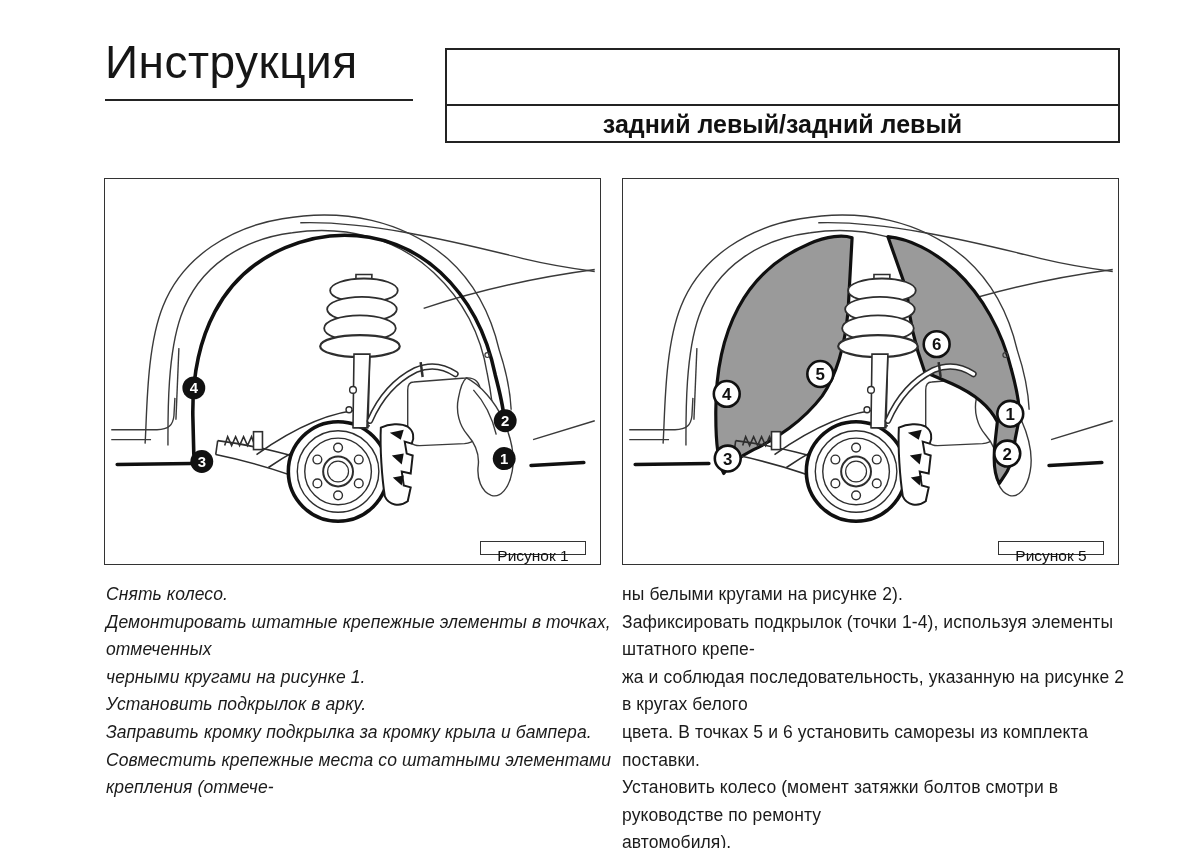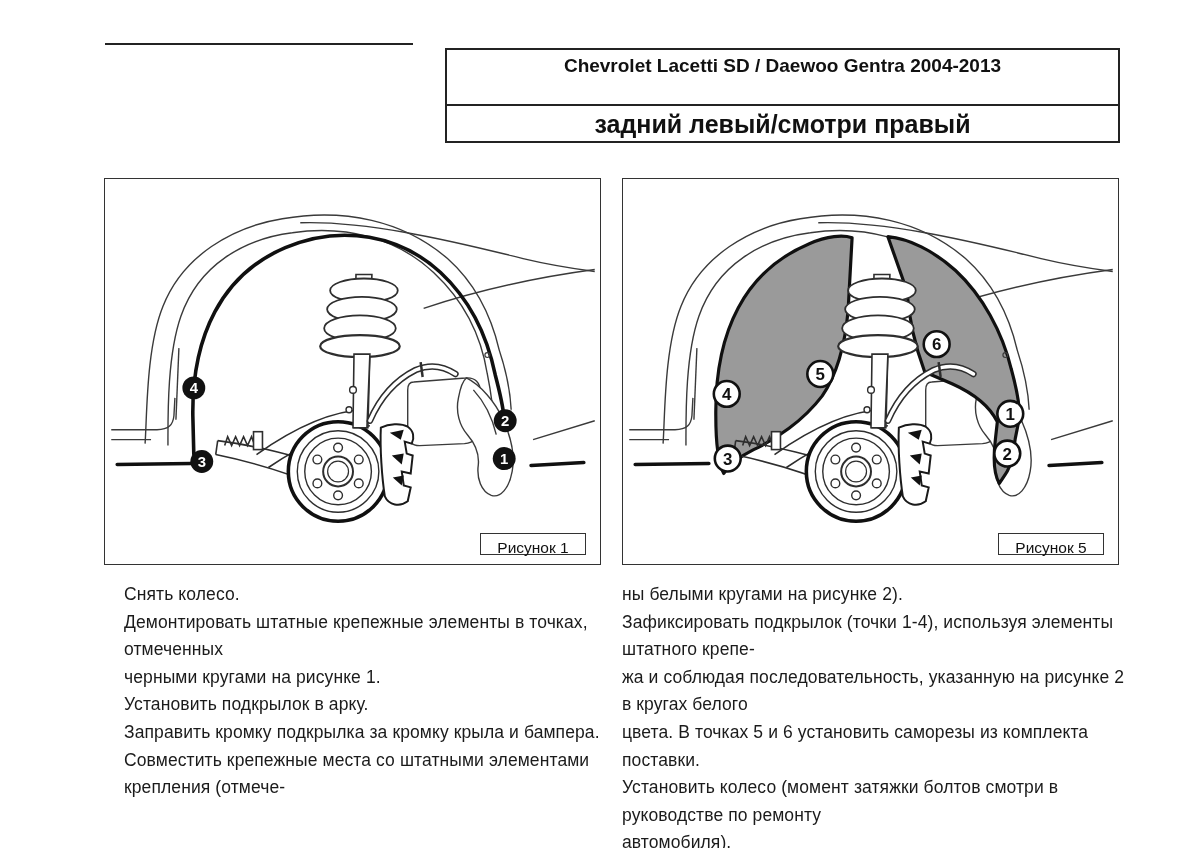--- a/index.html
+++ b/index.html
@@ -23,46 +23,46 @@
   .veh-pos{font-size:25px;font-weight:700;line-height:37px;color:#111;}
 
   .figure{
     position:absolute;top:178px;width:497px;height:387px;
     border:1.6px solid #333;box-sizing:border-box;background:#fff;
   }
   #fig0{left:104px;}
   #fig1{left:622px;}
   .figure svg{position:absolute;left:0;top:0;width:100%;height:100%;}
   .fig-caption{
-    position:absolute;right:14px;bottom:9px;width:106px;height:22px;
+    position:absolute;right:14px;bottom:9px;width:106px;height:14px;
     border:1.6px solid #333;box-sizing:border-box;background:#fff;
     text-align:center;font-size:15.5px;line-height:27px;color:#111;
   }
 
   .instr-col{
     position:absolute;top:581px;font-size:17.5px;line-height:27.6px;
     white-space:pre-line;color:#1b1b1b;letter-spacing:.1px;
   }
-  .col-left{left:124px;width:506px;}
+  .col-left{left:106px;width:506px;font-style:italic;}
   .col-right{left:622px;width:512px;}
 
   .marker-text{font-family:"Liberation Sans",sans-serif;}
 </style>
 </head>
 <body>
 
 <div class="title-block">
+  <h1 class="page-title">Инструкция</h1>
   <div class="title-rule"></div>
 </div>
 
 <div class="vehicle-box">
   <div class="veh-model">
-    <div>Chevrolet Lacetti SD / Daewoo Gentra 2004-2013</div>
   </div>
-  <div class="veh-pos">задний левый/смотри правый</div>
+  <div class="veh-pos">задний левый/задний левый</div>
 </div>
 
 <div class="figure" id="fig0">
   <svg viewBox="0 0 497 387">
       <g>
     <path fill="none" stroke="#3a3a3a" stroke-width="1.4" d="M 40,266 C 42,238 41,170 58,128 C 78,77 128,48 178,40 C 240,29 300,42 344,80 C 372,105 388,138 396,172 C 402,190 407,212 408,232"></path>
     <path fill="none" stroke="#3a3a3a" stroke-width="1.4" d="M 196,44 C 260,42 340,60 420,80 C 445,86 470,90 492,93"></path>
     <path fill="none" stroke="#3a3a3a" stroke-width="1.4" d="M 320,130 C 380,110 440,98 492,91"></path>
     <path fill="none" stroke="#3a3a3a" stroke-width="1.4" d="M 63,268 C 63,240 62,178 76,138 C 94,86 140,60 188,54 C 242,46 294,60 330,94 C 360,122 378,158 384,196 C 388,216 390,232 390,244"></path>
     <path fill="none" stroke="#3a3a3a" stroke-width="1.4" d="M 74,170 L 71,242"></path>

